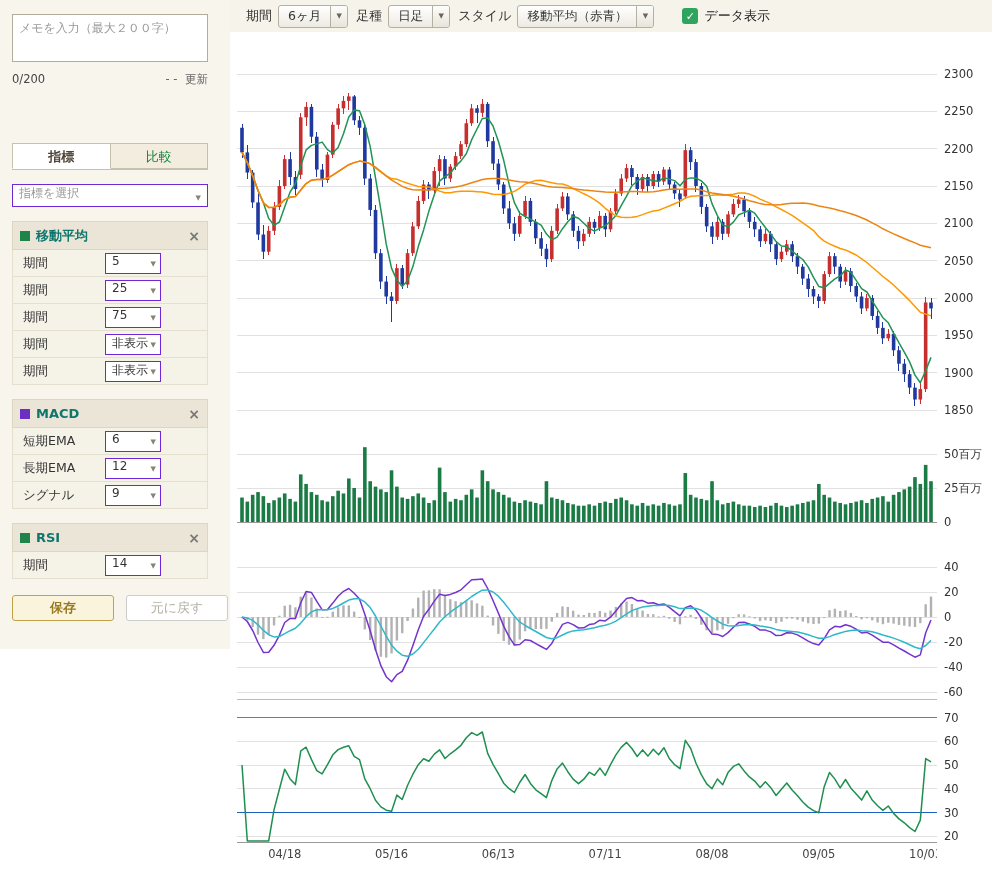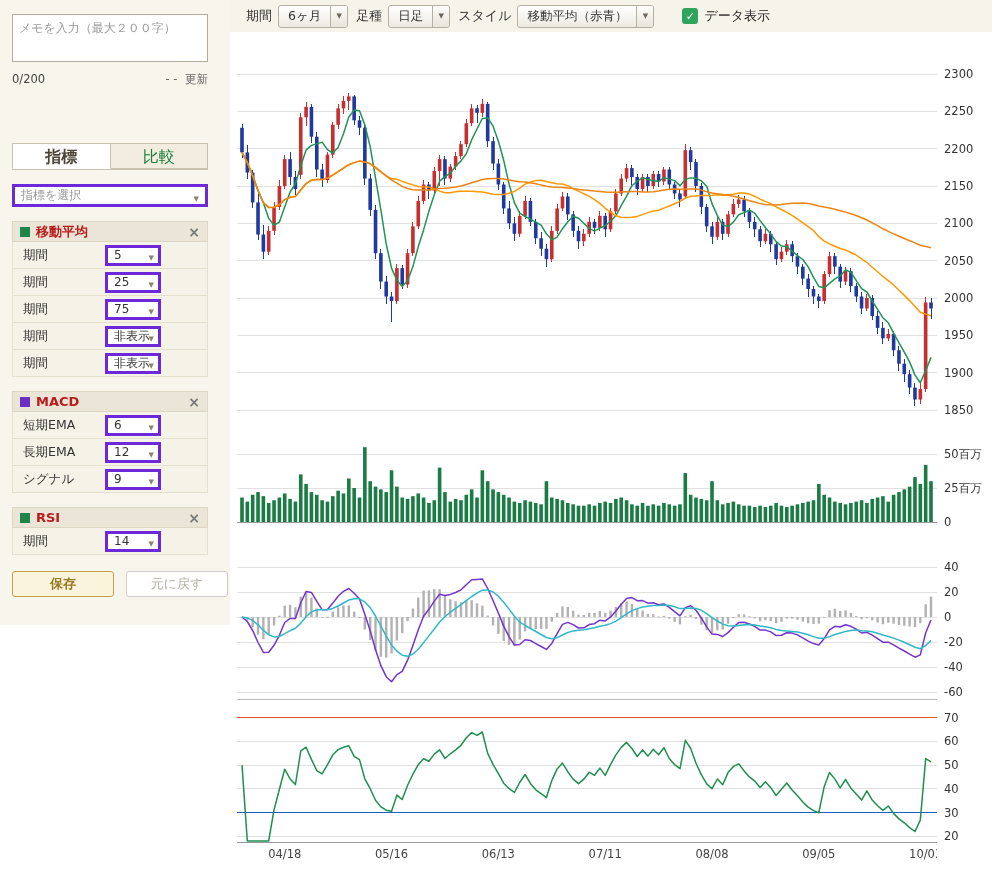--- a/index.html
+++ b/index.html
@@ -13,37 +13,37 @@
   .memo { width:196px; height:48px; resize:none; border:1px solid #b3ac9c;
           background:#fff; font-size:12px; padding:5px 6px; color:#333;
           font-family:"DejaVu Sans",sans-serif; }
   .memo::placeholder { color:#999; }
   .memo-meta { width:196px; display:flex; justify-content:space-between;
                margin-top:6px; font-size:11.5px; color:#444; }
   .memo-upd { color:#666; }
   .memo-upd .upd-link { margin-left:4px; cursor:pointer; }
 
   .tabs { display:flex; width:196px; margin-top:56px; border-bottom:1px solid #c7c0ad; }
-  .tab { flex:1; height:26px; line-height:25px; text-align:center; font-size:16px;
+  .tab { flex:1; height:26px; line-height:25px; text-align:center; font-size:13px;
          border:1px solid #c7c0ad; cursor:pointer; }
   .tab.active { background:#fff; color:#4d4336; font-weight:bold;
                 border-bottom:1px solid #fff; margin-bottom:-1px; }
   .tab.inactive { background:#f2edde; color:#15803d; border-left:none; }
 
-  .select { display:inline-flex; align-items:center; justify-content:space-between;
-            background:#fff; border:3px solid #6d28d9; height:23px; cursor:pointer; }
+  .select { display:inline-flex; justify-content:space-between;
+            background:#fff; border:1px solid #6d28d9; height:23px; cursor:pointer; }
   .select.wide { width:196px; margin-top:14px; padding:0 6px; }
   .select.small { width:56px; height:21px; padding:0 4px 0 6px; margin-right:28px; }
   .sel-val { font-size:12px; color:#333; white-space:nowrap; overflow:hidden; }
   .sel-val.muted { color:#999; }
   .sel-arrow::before { content:"▼"; font-size:7px; color:#8a8370; }
 
   .panel { width:196px; margin-top:14px; }
-  .panel-hd { display:flex; align-items:center; height:21px; background:#eae5d6;
-              padding:0 7px; font-size:13px; font-weight:bold; color:#b91c1c;
+  .panel-hd { display:flex; align-items:center; height:29px; background:#eae5d6;
+              padding:0 7px; font-size:13px; font-weight:bold; color:#0f766e;
               border:1px solid #ddd6c3; }
   .swatch { width:10px; height:10px; margin-right:6px; flex:none; }
   .close { margin-left:auto; color:#777; font-size:14px; cursor:pointer; line-height:1; }
   .close::before { content:"×"; }
   .row { display:flex; align-items:center; height:27px; padding-left:10px;
          background:#f5f2e8; border:1px solid #e5dfcd; border-top:none;
          font-size:12.5px; color:#333; }
   .row-label { width:82px; flex:none; }
 
   .btn-row { display:flex; gap:12px; margin-top:16px; }

